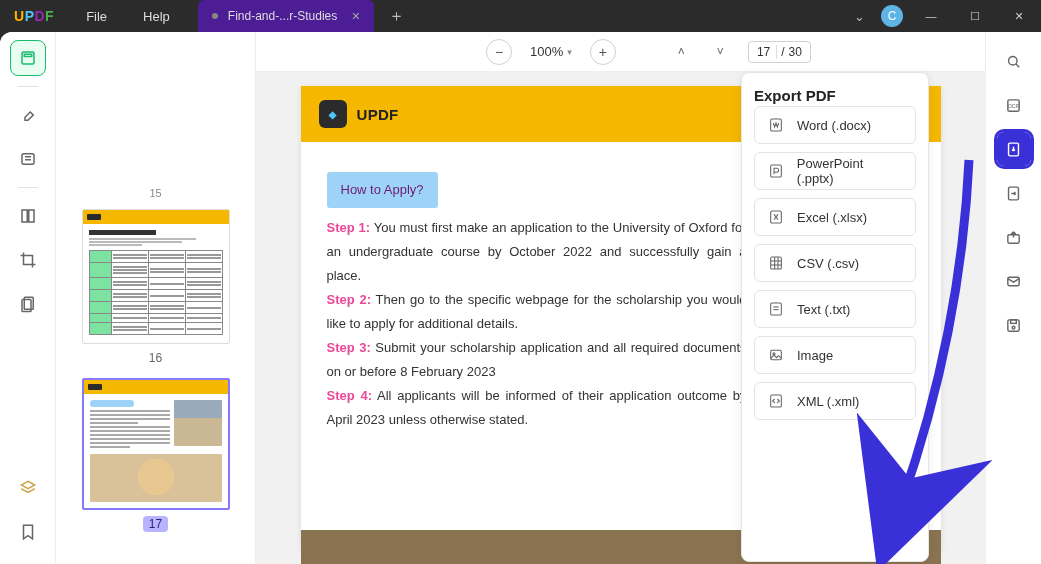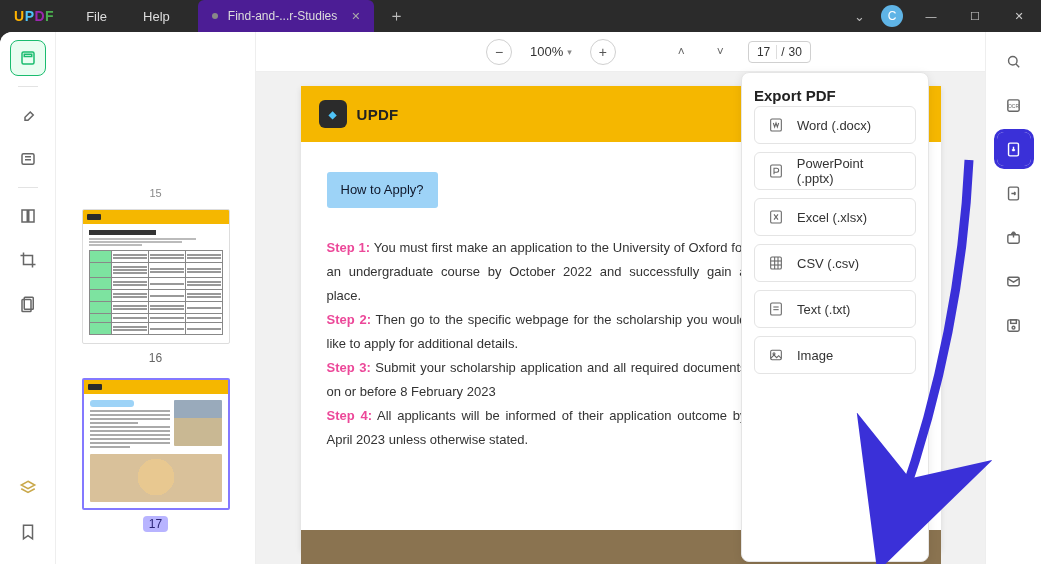--- a/index.html
+++ b/index.html
@@ -70,21 +70,21 @@
 .page-indicator { border: 1px solid #d0d0d0; border-radius: 4px; padding: 3px 8px; font-size: 12px; color: #333; display: flex; align-items: center; gap: 4px; }
 .page-indicator .cur { border-right: 1px solid #ddd; padding-right: 6px; }
 
 .doc-scroll { flex: 1; overflow: auto; display: flex; justify-content: center; padding: 14px 16px; }
 .page { width: 640px; background: #fff; box-shadow: 0 2px 6px rgba(0,0,0,0.1); }
 .page-hero { height: 56px; background: #f5b700; display: flex; align-items: center; padding: 0 18px; gap: 10px; }
 .hero-logo { width: 28px; height: 28px; background: #2b2b2b; border-radius: 6px; display: flex; align-items: center; justify-content: center; color: #4fc3f7; font-size: 10px; font-weight: 700; }
 .hero-text { font-weight: 700; color: #222; font-size: 15px; letter-spacing: 0.3px; }
 .page-content { display: flex; gap: 28px; padding: 30px 26px 24px; }
 .text-col { flex: 1; font-size: 13px; color: #333; line-height: 1.85; text-align: justify; }
-.apply-pill { background: #9dd3f7; padding: 6px 14px; border-radius: 3px; font-size: 13px; color: #0f172a; margin-bottom: 28px; display: inline-block; }
+.apply-pill { background: #9dd3f7; padding: 6px 14px; border-radius: 3px; font-size: 13px; color: #701a75; margin-bottom: 8px; display: inline-block; }
 .text-col p { margin-bottom: 0; }
 .text-col strong { font-weight: 700; color: #ec4899; }
 .photo-col { width: 140px; padding-top: 54px; }
 .photo { width: 140px; height: 240px; background: linear-gradient(#a8b8c6 0 38%, #b39d72 38% 62%, #6d8a3f 62% 100%); border-radius: 1px; overflow:hidden; }
 .photo-strip { width: 100%; height: 48px; margin-top: 40px; background: linear-gradient(#8a7350 0 100%); }
 
 
 .export-panel { position: absolute; top: 40px; right: 56px; width: 188px; bottom: 2px; background: #fff; border: 1px solid #e5e5e5; border-radius: 8px; padding: 14px 12px 10px; display: flex; flex-direction: column; box-shadow: 0 2px 10px rgba(0,0,0,0.08); }
 .export-title { font-size: 15px; font-weight: 600; color: #222; margin-bottom: 2px; }
 .export-sub { font-size: 11px; color: #888; margin-bottom: 12px; }
@@ -438,20 +438,29 @@
         <div class="fmt">
           <span class="fmt-icon">
               <svg viewBox="0 0 24 24" fill="none" stroke="currentColor" stroke-width="1.6">
                 <rect x="4" y="5" width="16" height="14" rx="2"></rect>
                 <circle cx="9" cy="10" r="1.5"></circle>
                 <path d="M4 17l5-5 4 4 3-3 4 4"></path>
               </svg>
             </span>
           <span>Image</span>
         </div>
+        <div class="fmt">
+          <span class="fmt-icon">
+              <svg viewBox="0 0 24 24" fill="none" stroke="currentColor" stroke-width="1.6">
+                <rect x="4" y="3" width="16" height="18" rx="2"></rect>
+                <path d="M10 9l-3 3 3 3M14 9l3 3-3 3"></path>
+              </svg>
+            </span>
+          <span>XML (.xml)</span>
+        </div>
       </div>
     </div>
   </div>
 
   <div class="right-rail">
     <div class="rr-btn">
         <svg viewBox="0 0 24 24" fill="none" stroke="currentColor" stroke-width="2">
           <circle cx="11" cy="11" r="6"></circle>
           <line x1="20" y1="20" x2="15.5" y2="15.5"></line>
         </svg>

